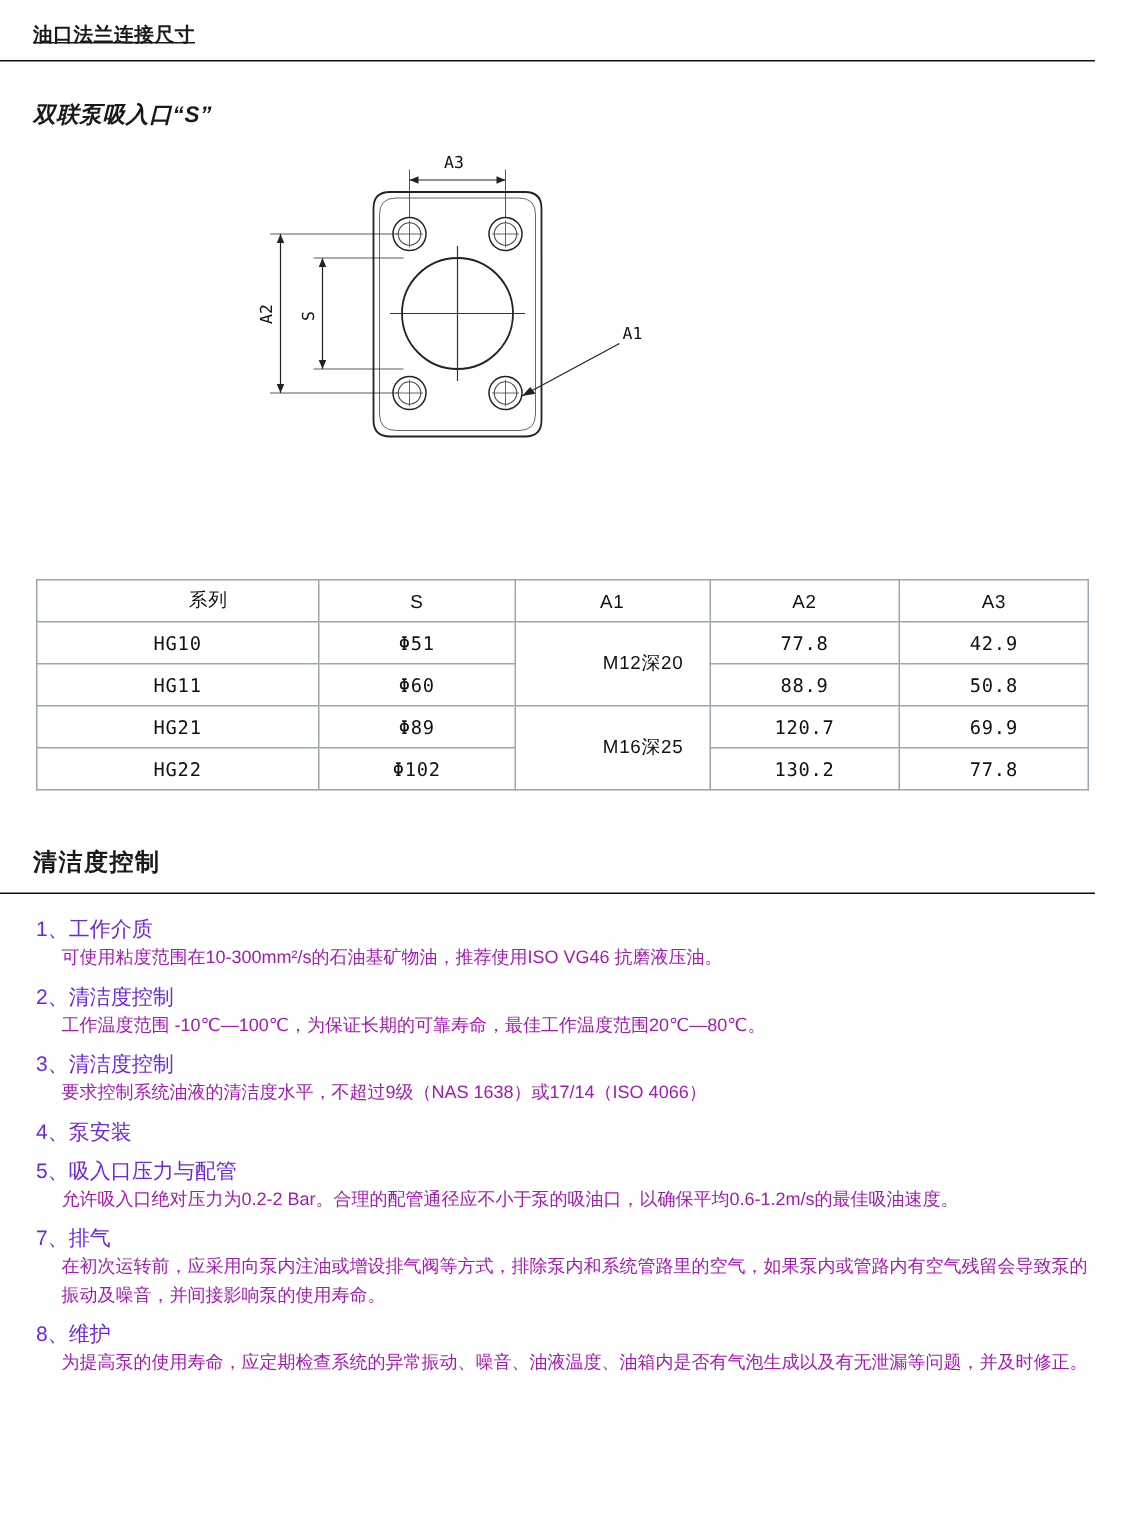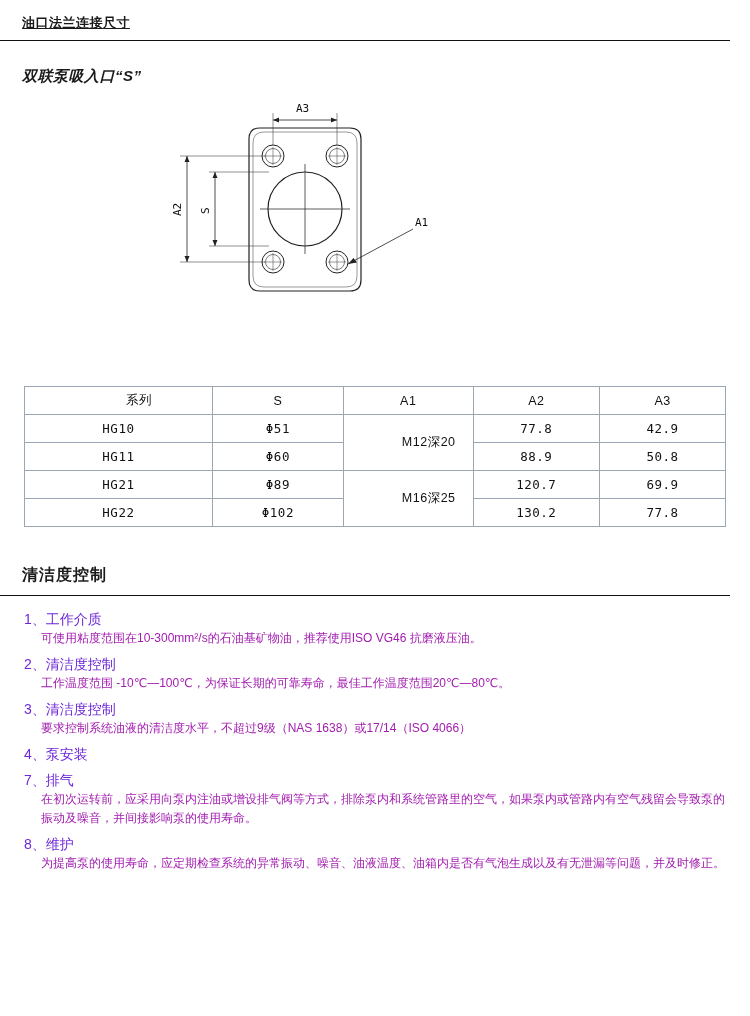--- a/index.html
+++ b/index.html
@@ -235,20 +235,24 @@
 
     <div class="note">
       <div class="note-head"><span>3、</span><span>清洁度控制</span></div>
       <div class="note-body">要求控制系统油液的清洁度水平，不超过9级（NAS 1638）或17/14（ISO 4066）</div>
     </div>
 
     <div class="note">
       <div class="note-head"><span>4、</span><span>泵安装</span></div>
     </div>
 
+    <div class="note">
+      <div class="note-head"><span>5、</span><span>吸入口压力与配管</span></div>
+      <div class="note-body">允许吸入口绝对压力为0.2-2 Bar。合理的配管通径应不小于泵的吸油口，以确保平均0.6-1.2m/s的最佳吸油速度。</div>
+    </div>
 
     <div class="note">
     </div>
 
     <div class="note">
       <div class="note-head"><span>7、</span><span>排气</span></div>
       <div class="note-body">在初次运转前，应采用向泵内注油或增设排气阀等方式，排除泵内和系统管路里的空气，如果泵内或管路内有空气残留会导致泵的振动及噪音，并间接影响泵的使用寿命。</div>
     </div>
 
     <div class="note">

